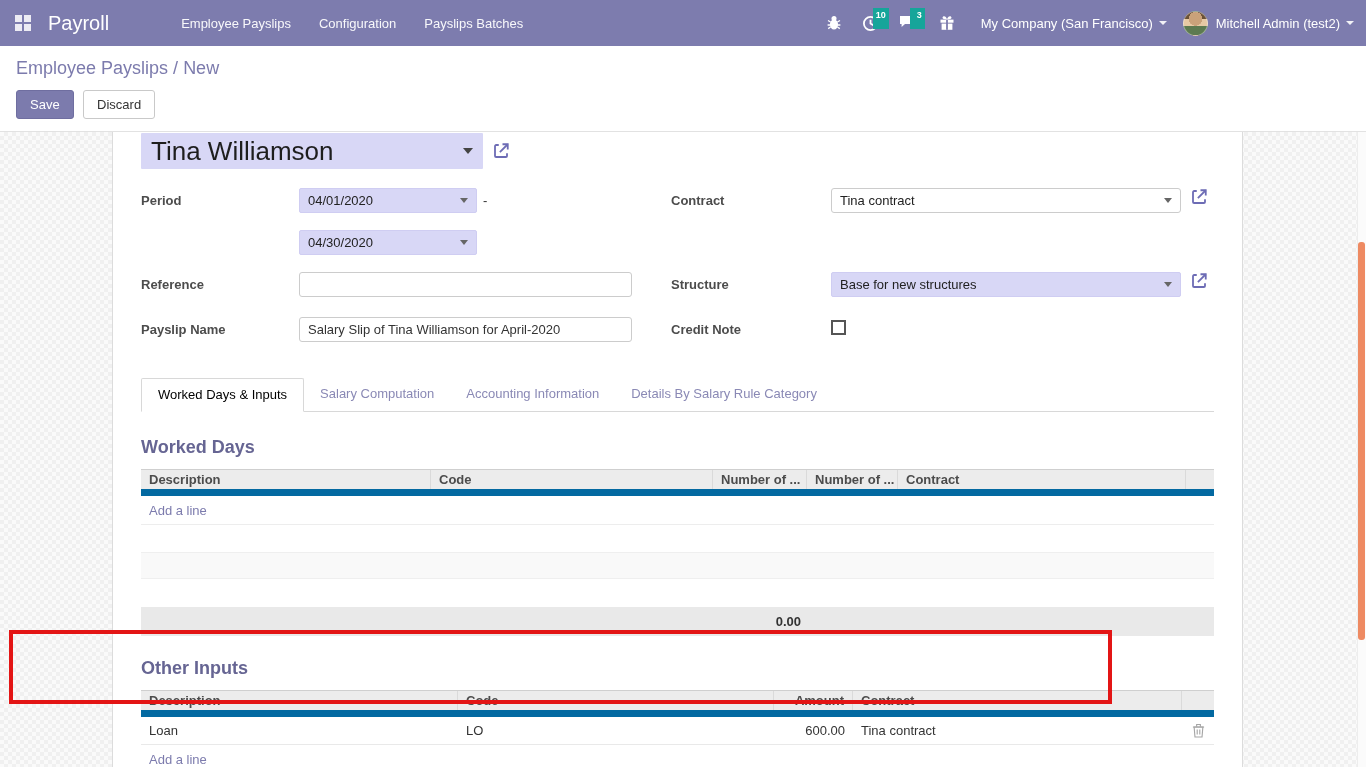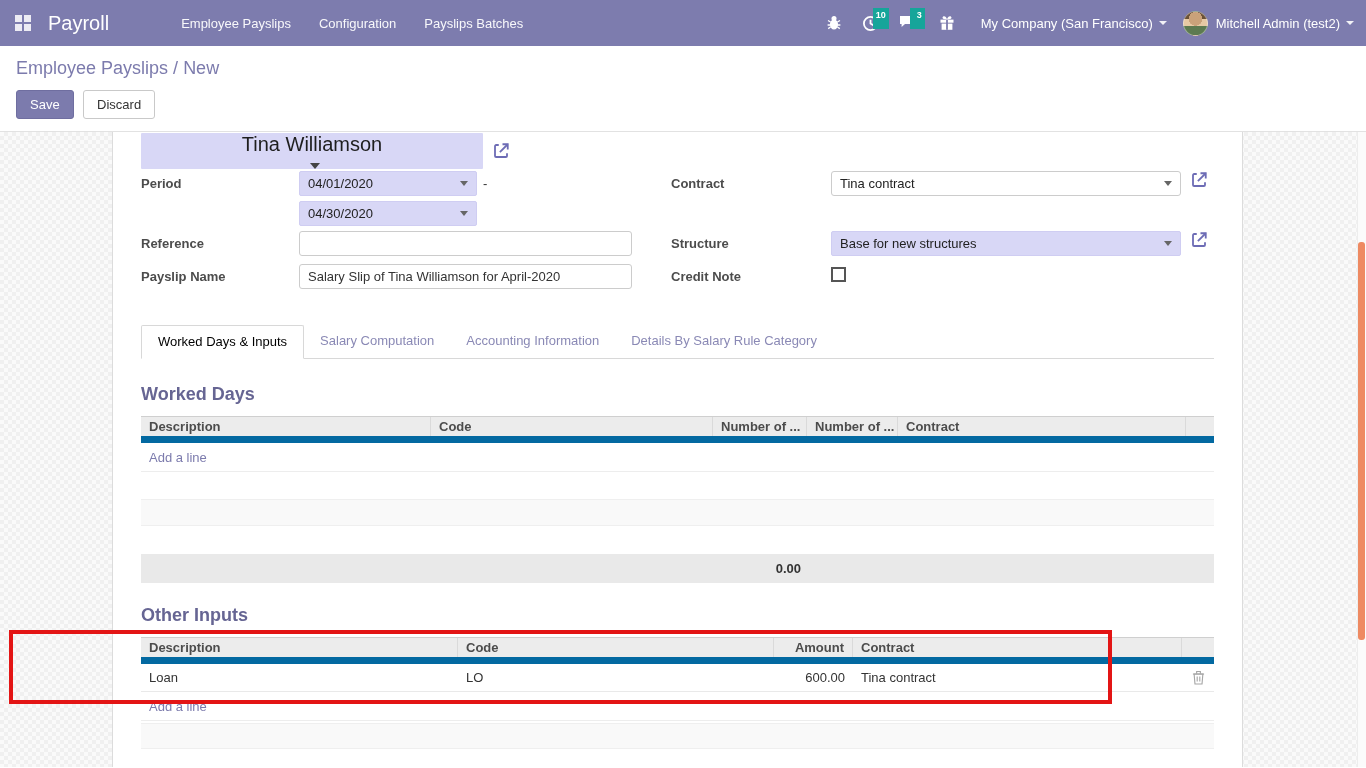--- a/index.html
+++ b/index.html
@@ -37,27 +37,27 @@
   .content { position:relative; height:635px;
     background-color:#fafafa;
     background-image:
       linear-gradient(45deg,#f0f0f0 25%,transparent 25%,transparent 75%,#f0f0f0 75%),
       linear-gradient(45deg,#f0f0f0 25%,transparent 25%,transparent 75%,#f0f0f0 75%);
     background-size:8px 8px; background-position:0 0,4px 4px; }
   .sheet { position:absolute; left:112px; top:0; width:1131px; height:100%; background:#fff; border-left:1px solid #dcdcdc; border-right:1px solid #dcdcdc; padding:0 28px; }
 
   
   .employee-row { display:flex; align-items:center; margin-top:1px; }
-  .employee-field { width:342px; height:36px; background:#d8d7f6; display:flex; align-items:center; padding:0 10px; font-size:20px; color:#1e1e1e; cursor:pointer; position:relative; border-radius:1px;flex-direction:column; }
+  .employee-field { width:342px; height:36px; background:#d8d7f6; display:flex; align-items:center; padding:0 10px; font-size:26px; color:#1e1e1e; cursor:pointer; position:relative; border-radius:1px; }
   .employee-field .fld-text { flex:1; overflow:hidden; white-space:nowrap; }
   .caret-sel { width:0; height:0; border-left:5px solid transparent; border-right:5px solid transparent; border-top:6px solid #444; margin-left:6px; }
   .ext-link { color:#6d6cb5; margin-left:9px; display:flex; cursor:pointer; }
 
   
-  .field-grid { display:grid; grid-template-columns:158px 372px 160px 385px; margin-top:2px; row-gap:0; }
+  .field-grid { display:grid; grid-template-columns:158px 372px 160px 385px; margin-top:19px; row-gap:12px; }
   .fg-label { font-size:13px; font-weight:bold; color:#4c4c4c; padding-top:5px; }
   .fg-cell { display:flex; align-items:flex-start; }
   .row-h1 { height:30px; } .row-h2 { height:33px; }
   .sel-field { width:178px; height:25px; display:flex; align-items:center; padding:0 8px; font-size:13px; color:#222; cursor:pointer; }
   .lav { background:#d8d7f6; border:1px solid #cfcdf2; border-radius:2px; }
   .sel-field .fld-text { flex:1; white-space:nowrap; overflow:hidden; }
   .caret-sm { width:0; height:0; border-left:4px solid transparent; border-right:4px solid transparent; border-top:5px solid #666; }
   .dash { font-size:13px; color:#333; margin-left:6px; padding-top:5px; }
   .txt-input { width:333px; height:25px; border:1px solid #ccc; border-radius:3px; font-size:13px; padding:0 8px; color:#333; font-family:inherit; }
   .sel-wide { width:350px; }

